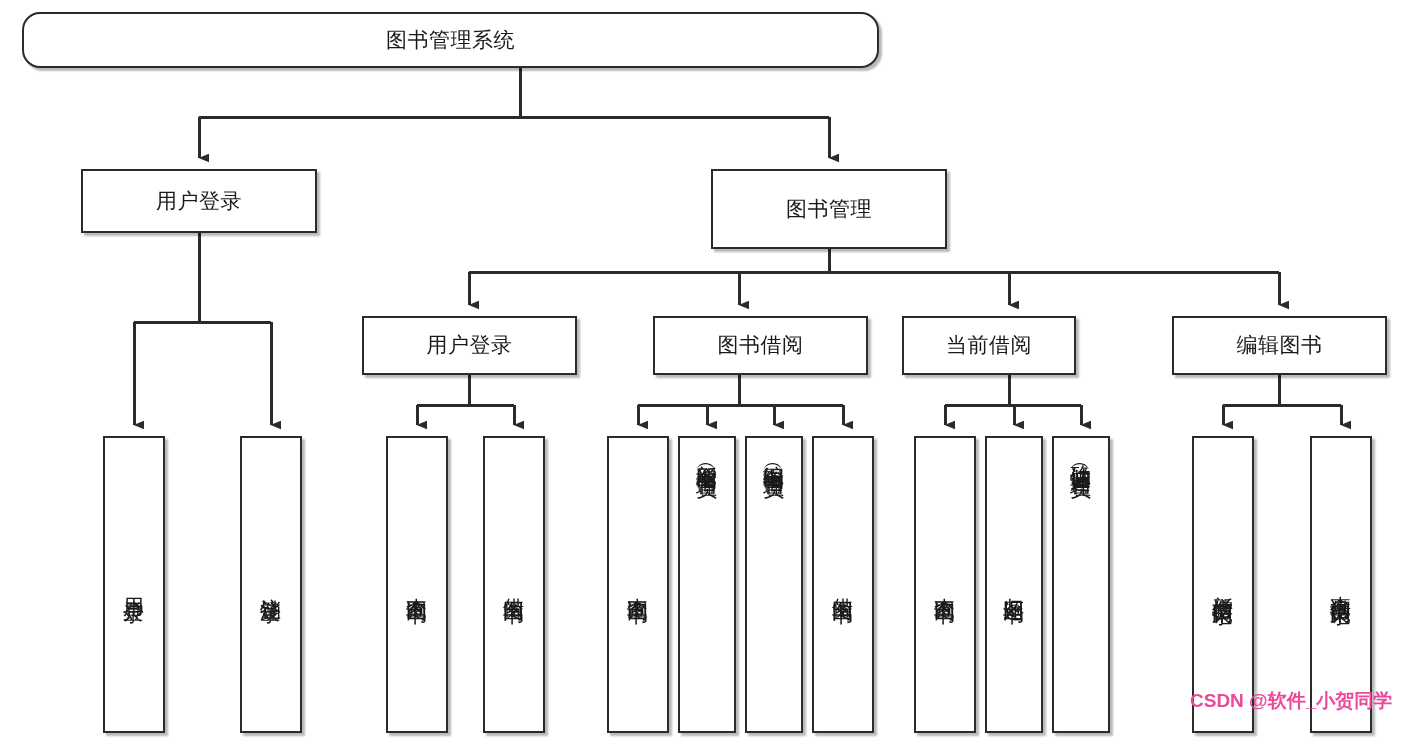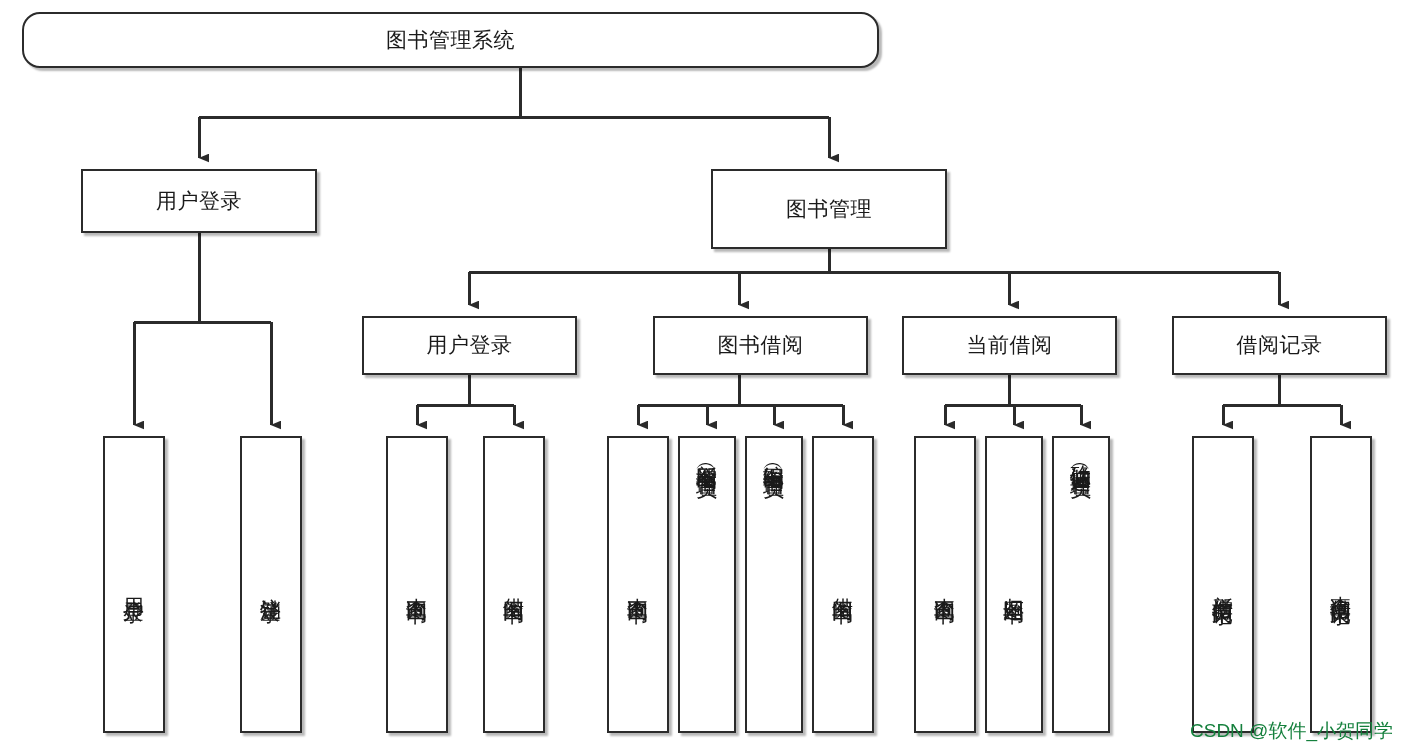--- a/index.html
+++ b/index.html
@@ -134,25 +134,25 @@
       </div>
       <div class="node" style="left: 711px; top: 169px; width: 236px; height: 80px;">
         <span class="node-label">图书管理</span>
       </div>
       <div class="node" style="left: 362px; top: 316px; width: 215px; height: 59px;">
         <span class="node-label">用户登录</span>
       </div>
       <div class="node" style="left: 632px; top: 316px; width: 215px; height: 59px; margin-left: 21px;">
         <span class="node-label">图书借阅</span>
       </div>
-      <div class="node" style="left: 902px; top: 316px; width: 215px; height: 59px;">
+      <div class="node" style="left: 902px; top: 316px; width: 174px; height: 59px;">
         <span class="node-label">当前借阅</span>
       </div>
       <div class="node" style="left: 1172px; top: 316px; width: 215px; height: 59px;">
-        <span class="node-label">借阅记录</span>
+        <span class="node-label">编辑图书</span>
       </div>
       <div class="node vertical centered" style="left: 103px; top: 436px; width: 62px; height: 297px;">
         <span class="node-label">用户登录</span>
       </div>
       <div class="node vertical centered" style="left: 240px; top: 436px; width: 62px; height: 297px;">
         <span class="node-label">注销登录</span>
       </div>
       <div class="node vertical centered" style="left: 386px; top: 436px; width: 62px; height: 297px;">
         <span class="node-label">查询图书</span>
       </div>
@@ -181,14 +181,14 @@
         <span class="node-label">确认归还（管理员）</span>
       </div>
       <div class="node vertical centered" style="left: 1192px; top: 436px; width: 62px; height: 297px;">
         <span class="node-label">新增借阅记录</span>
       </div>
       <div class="node vertical centered" style="left: 1310px; top: 436px; width: 62px; height: 297px;">
         <span class="node-label">查询借阅记录</span>
       </div>
     </div>
 
-  <div id="watermark" style="left: 1190px; top: 718px; color: #15803d;">CSDN @软件_小贺同学</div>
+  <div id="watermark" style="left: 1190px; top: 688px; color: #ec4899; font-weight: bold;">CSDN @软件_小贺同学</div>
 </div>
 
 </body></html>

